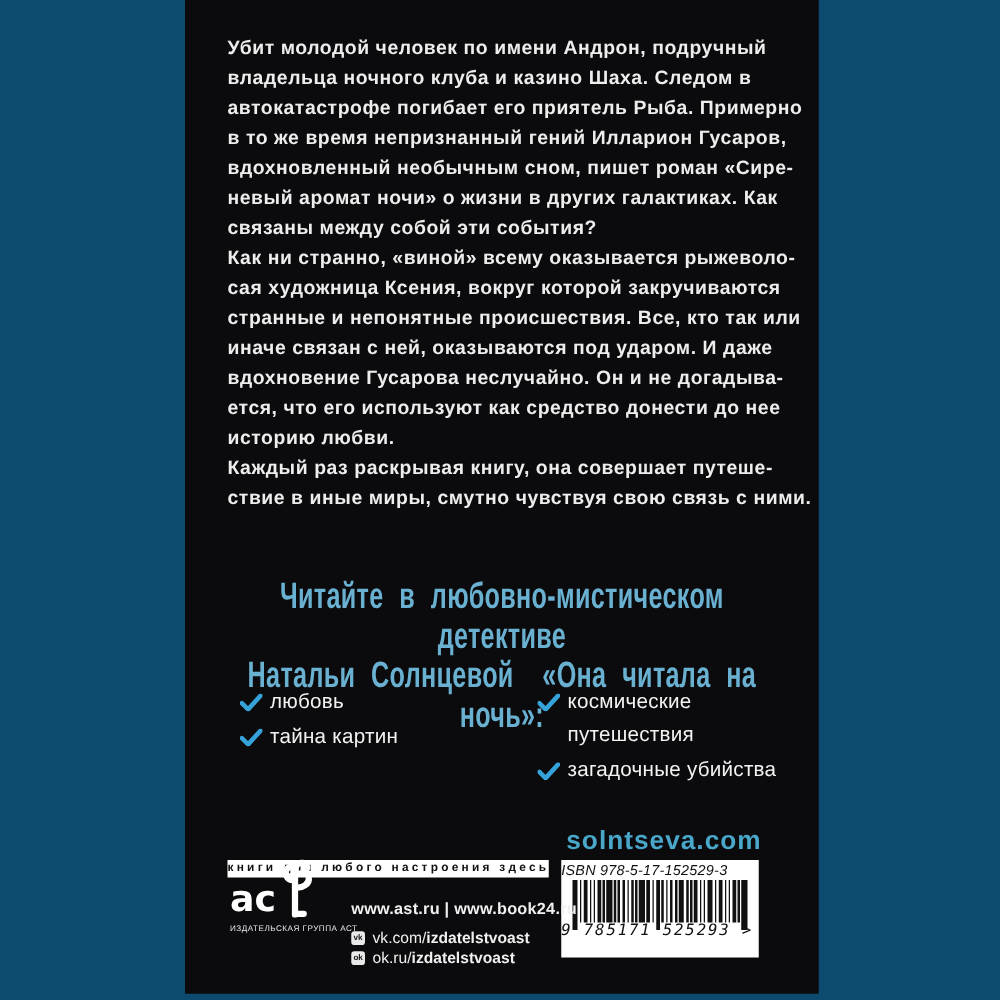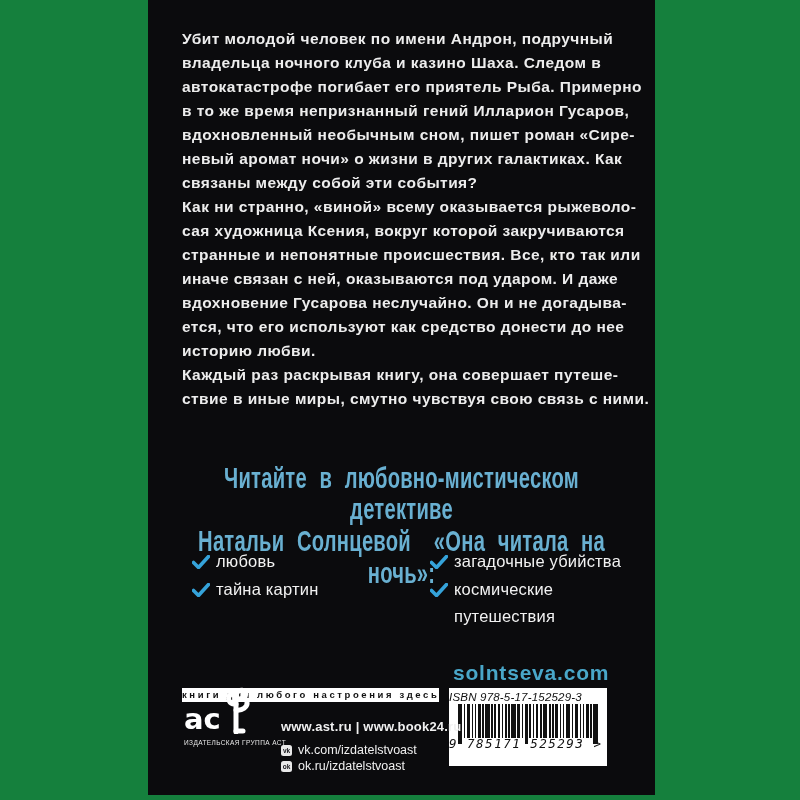--- a/index.html
+++ b/index.html
@@ -1,21 +1,21 @@
 <!DOCTYPE html>
 <html><head>
 <meta charset="utf-8">
 <style>
   html,body{margin:0;padding:0;}
   body{
     width:800px;height:800px;background:#ffffff;
     font-family:"Liberation Sans", sans-serif;
     position:relative;overflow:hidden;
   }
-  .page{position:relative;width:800px;height:800px;background:#15803d;}
+  .page{position:relative;width:800px;height:800px;background:#0c4a6e;}
   .cover{
     position:absolute;left:148px;top:0;width:507px;height:795px;
     background:#0b0b0d;
   }
   
   .synopsis{
     position:absolute;left:34px;top:27px;width:470px;
     color:#ededed;font-size:15.5px;font-weight:700;
     letter-spacing:0.45px;line-height:24px;white-space:pre-line;
   }
@@ -74,21 +74,21 @@
   }
   
   .links{position:absolute;left:133px;top:719px;color:#f0f0f0;}
   .www-line{font-size:13px;font-weight:700;letter-spacing:0.2px;margin-bottom:9px;}
   .social-row{display:flex;align-items:center;font-size:12.5px;margin-bottom:2px;height:14px;}
   .social-icon{
     flex:0 0 auto;width:11px;height:11px;border-radius:2.5px;background:#e9e9e9;
     color:#15151a;font-size:6.5px;font-weight:700;line-height:11px;text-align:center;
     margin-right:6px;letter-spacing:0;
   }
-  .social-row .handle{font-weight:400;}
+  .social-row .handle{font-weight:700;}
 </style>
 </head>
 <body>
 
 <div class="page">
   <div class="cover">
 
     <div class="synopsis">Убит молодой человек по имени Андрон, подручный
 владельца ночного клуба и казино Шаха. Следом в
 автокатастрофе погибает его приятель Рыба. Примерно
@@ -124,28 +124,28 @@
               <polyline points="1.5,7.5 6.5,12.5 16.5,1.5" fill="none" stroke="#35a3da" stroke-width="3.6" stroke-linecap="round" stroke-linejoin="round"></polyline>
             </svg>
           <span class="label">тайна картин</span>
         </li>
       </ul>
       <ul class="check-col right">
         <li class="check-item">
           <svg class="check-icon" viewBox="0 0 18 14">
               <polyline points="1.5,7.5 6.5,12.5 16.5,1.5" fill="none" stroke="#35a3da" stroke-width="3.6" stroke-linecap="round" stroke-linejoin="round"></polyline>
             </svg>
-          <span class="label">загадочные убийства</span>
-        </li>
-        <li class="check-item">
-          <svg class="check-icon" viewBox="0 0 18 14">
-              <polyline points="1.5,7.5 6.5,12.5 16.5,1.5" fill="none" stroke="#35a3da" stroke-width="3.6" stroke-linecap="round" stroke-linejoin="round"></polyline>
-            </svg>
           <span class="label">космические
 путешествия</span>
+        </li>
+        <li class="check-item">
+          <svg class="check-icon" viewBox="0 0 18 14">
+              <polyline points="1.5,7.5 6.5,12.5 16.5,1.5" fill="none" stroke="#35a3da" stroke-width="3.6" stroke-linecap="round" stroke-linejoin="round"></polyline>
+            </svg>
+          <span class="label">загадочные убийства</span>
         </li>
       </ul>
     </div>
 
     <div class="site">solntseva.com</div>
 
     <div class="strip">книги для любого настроения здесь</div>
 
     <div class="barcode-box">
       <div class="isbn">ISBN 978-5-17-152529-3</div>

